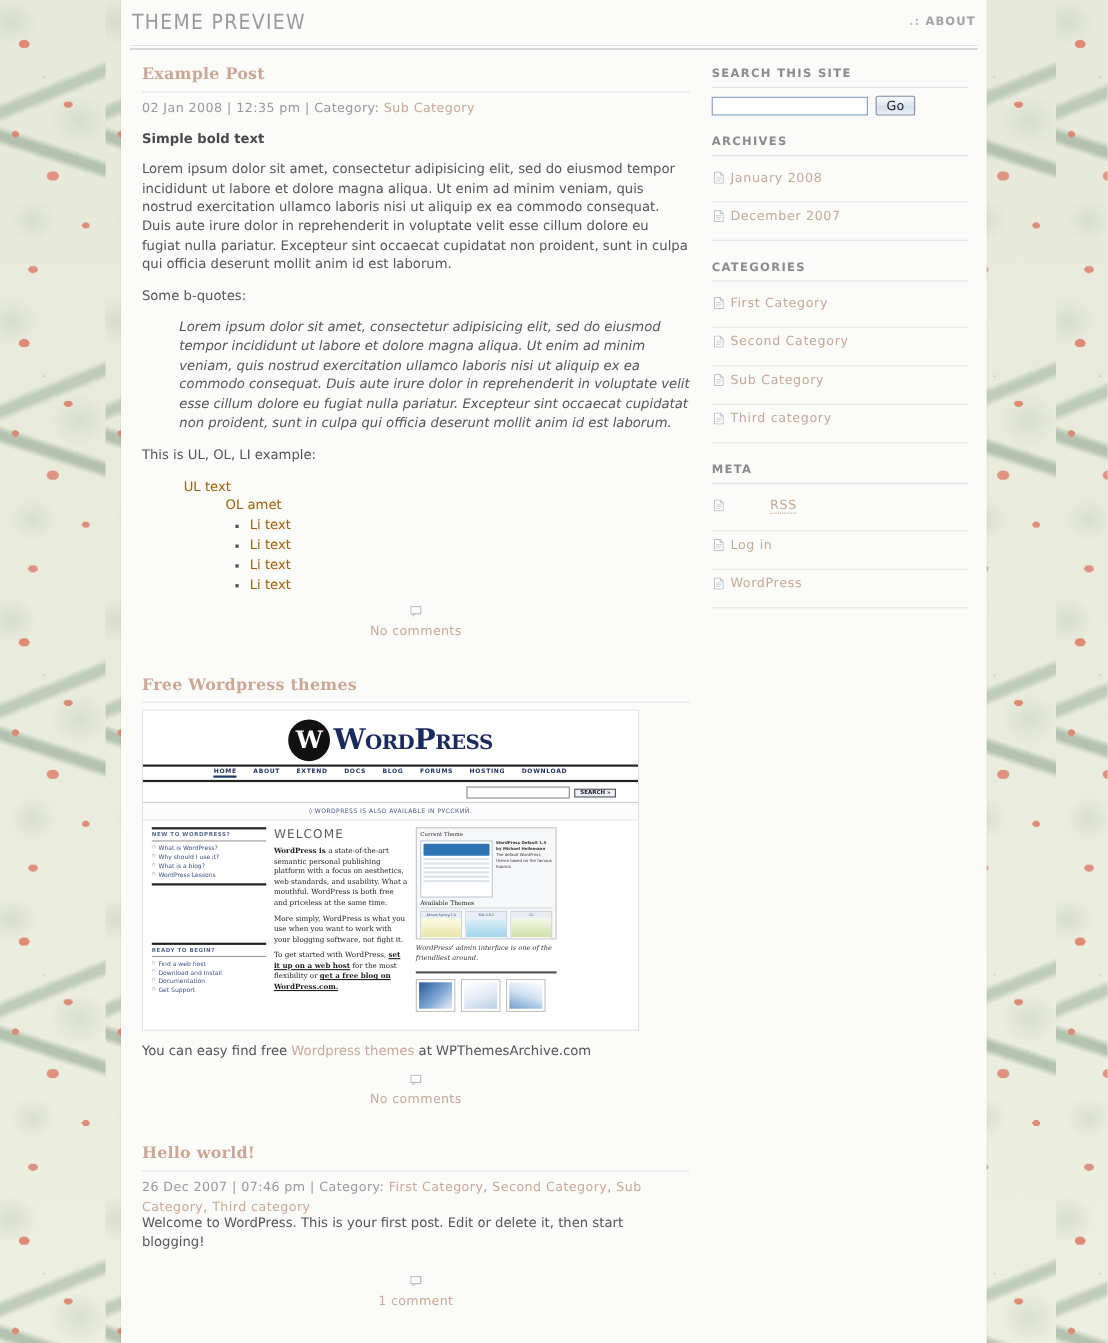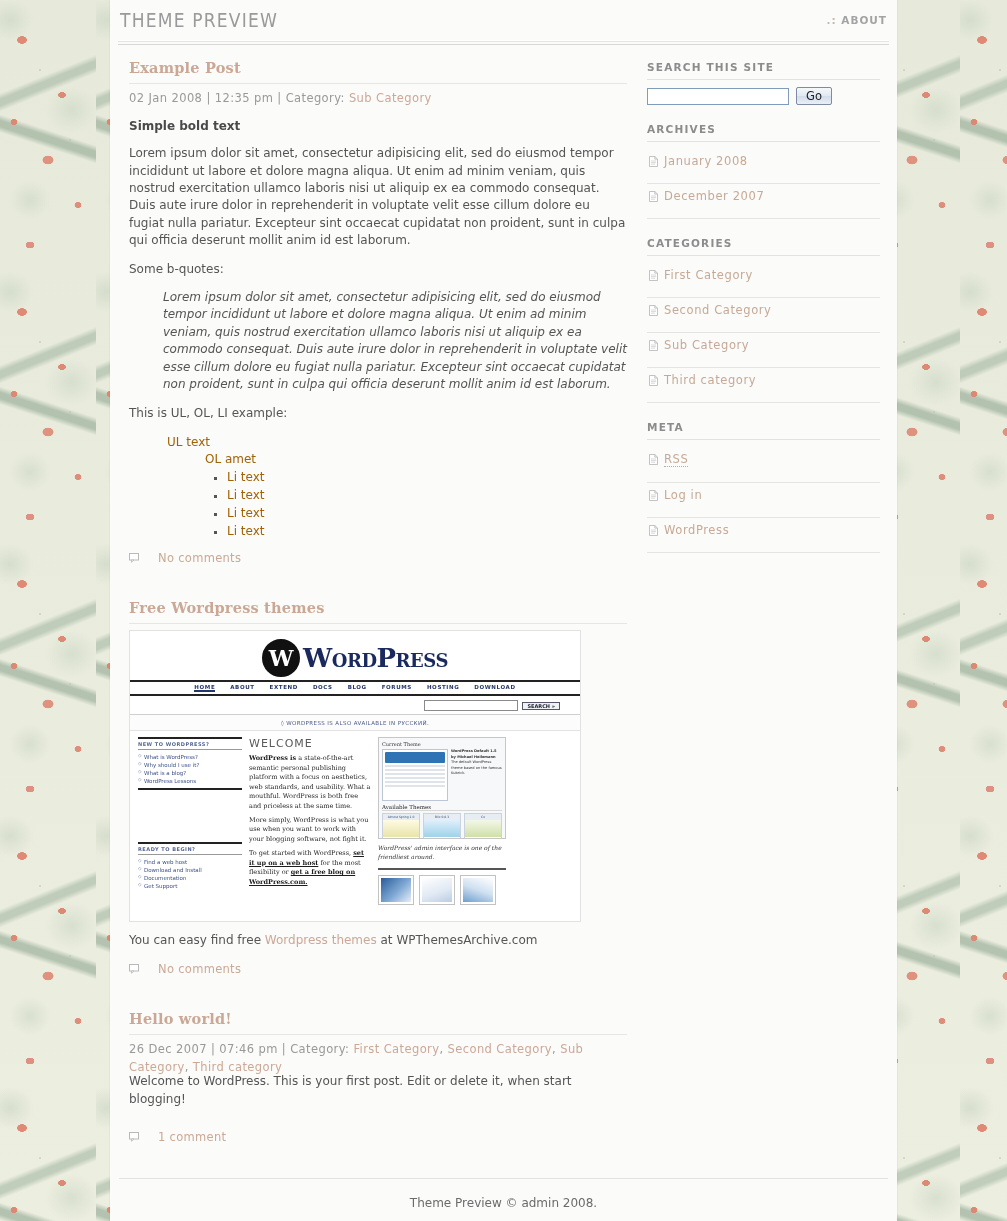--- a/index.html
+++ b/index.html
@@ -177,22 +177,23 @@
     margin: 0 0 1px 0;
   }
   .post-body ul.lvl3 li::marker { color: #555; font-size: 11px; }
 
   .comments-line {
     margin-top: 12px;
     font-size: 11.5px;
     color: #c9a994;
     display: flex;
     align-items: center;
-    gap: 18px;
+    gap: 5px;
     letter-spacing: 0.3px;
+    flex-direction: column;
   }
   .comments-line a { color: #c9a994; text-decoration: none; }
 
   
   .widget { margin-bottom: 18px; }
   .widget-title {
     font-size: 10.5px;
     font-weight: bold;
     letter-spacing: 1.2px;
     color: #8c8c8c;
@@ -233,21 +234,21 @@
     display: flex;
     align-items: center;
     gap: 6px;
   }
   ul.widget-list li a {
     color: #c6a995;
     text-decoration: none;
     font-size: 11.5px;
     letter-spacing: 0.6px;
   }
-  ul.widget-list li a.dotted { border-bottom: 1px dotted #c6a995; }
+  ul.widget-list li a.dotted { border-bottom: 1px dotted #c6a995; margin-left: 36px; }
 
   .doc-icon { flex: none; width: 9px; height: 11px; }
   .bubble-icon { flex: none; width: 11px; height: 10px; }
 
   
   .wp-shot {
     width: 450px;
     height: 290px;
     border: 1px solid #e2e2e2;
     background: #ffffff;
@@ -566,21 +567,21 @@
         <h2 class="post-title">Hello world!</h2>
         <div class="post-meta" style="margin-bottom:-3px">
           <span>26 Dec 2007</span>
           <span> | </span>
           <span>07:46 pm</span>
           <span> | </span>
           <span>Category:</span>
           <a href="#">First Category</a><span>, </span><a href="#">Second Category</a><span>, </span><a href="#">Sub Category</a><span>, </span><a href="#">Third category</a>
         </div>
         <div class="post-body">
-          <p style="margin-top:-2px">Welcome to WordPress. This is your first post. Edit or delete it, when start blogging!</p>
+          <p style="margin-top:-2px">Welcome to WordPress. This is your first post. Edit or delete it, then start blogging!</p>
         </div>
         <div class="comments-line" style="margin-top:22px">
           <svg class="bubble-icon" viewBox="0 0 11 10">
             <rect x="0.5" y="0.5" width="9" height="6.5" fill="#fff" stroke="#b9b9b9"></rect>
             <path d="M2.5 7 L2.5 9.3 L5 7 Z" fill="#fff" stroke="#b9b9b9" stroke-width="0.8"></path>
           </svg>
           <a href="#">1 comment</a>
         </div>
       </div>
 

